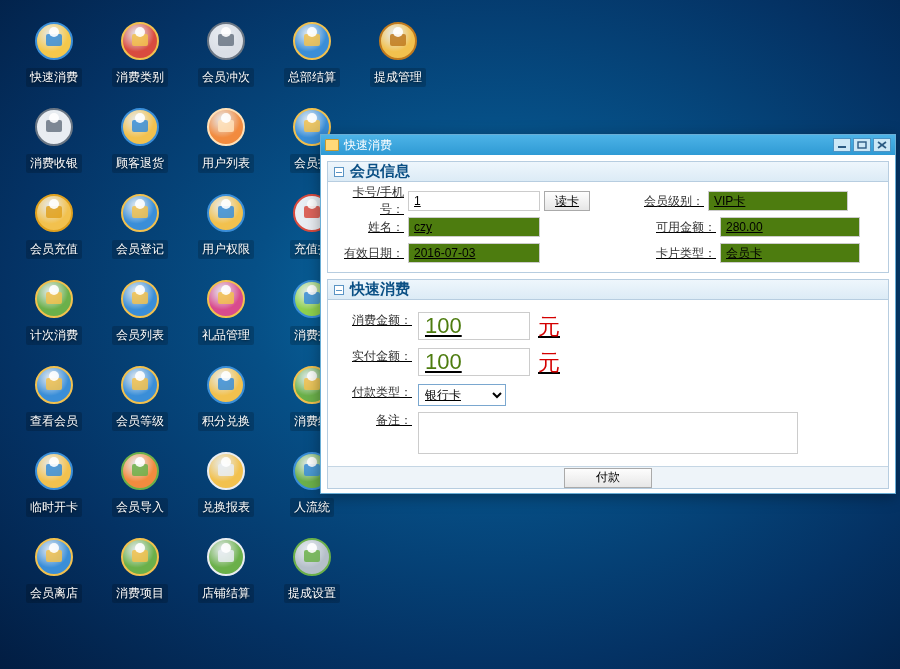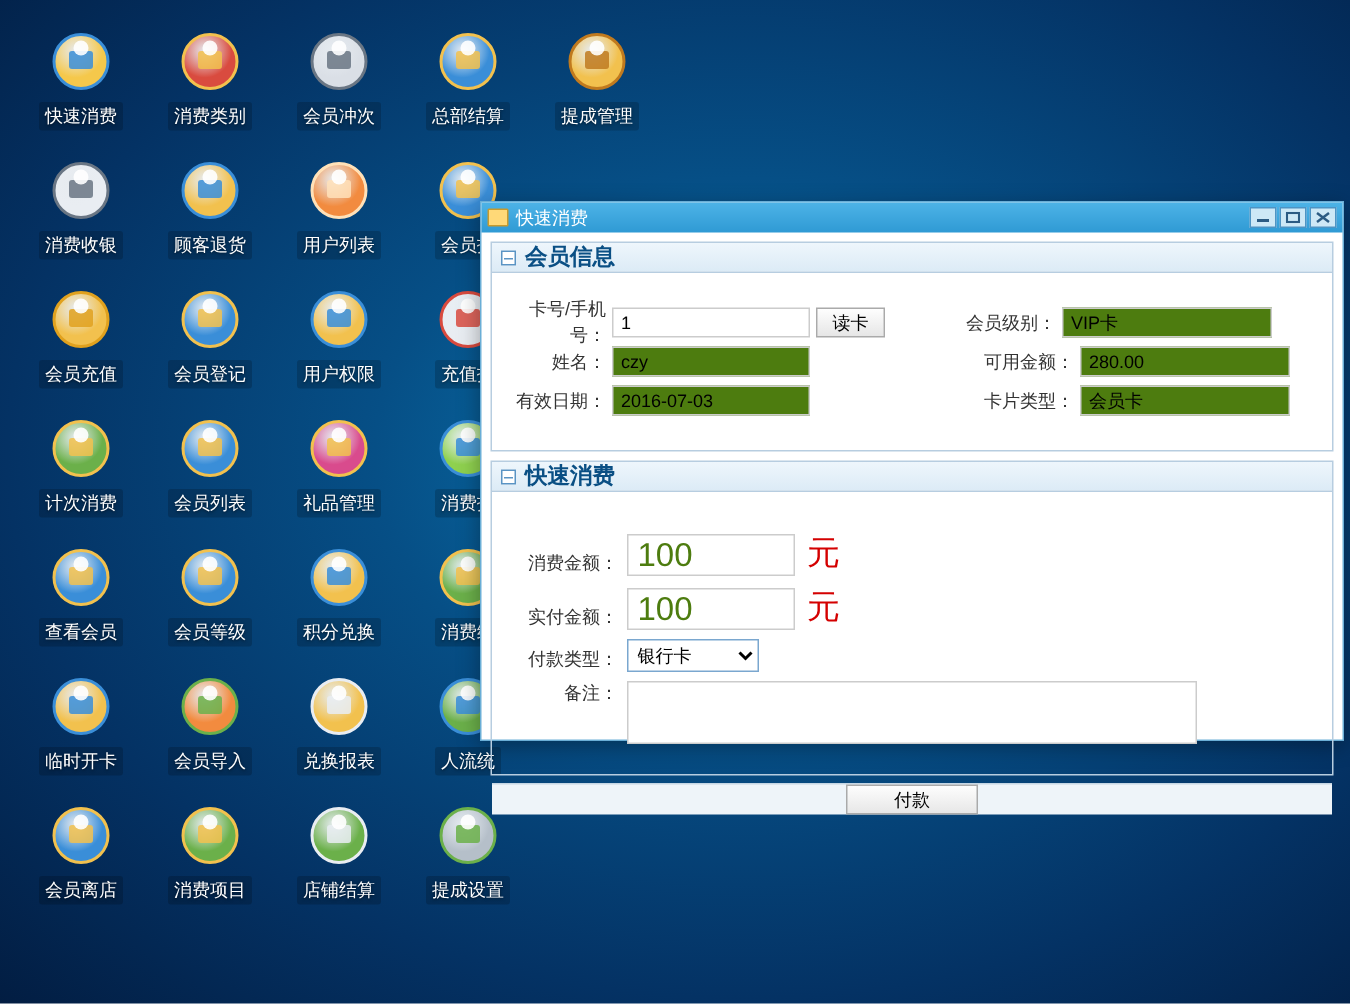--- a/index.html
+++ b/index.html
@@ -29,30 +29,30 @@
     .winbtn svg { width: 10px; height: 8px; }
 
     .panel { margin: 6px; border: 1px solid #b7cde0; }
     .panel-head {
       height: 20px; background: linear-gradient(#eef6fc, #dcebf6);
       border-bottom: 1px solid #b7cde0; display: flex; align-items: center; padding: 0 6px;
       color: #0a4f84; font-weight: bold; font-size: 15px;
     }
     .panel-head-icon { width: 10px; height: 10px; border: 1px solid #5a94c4; margin-right: 6px; background: #fff; position: relative; }
     .panel-head-icon::before { content: ''; position: absolute; left: 1px; right: 1px; top: 4px; height: 1px; background: #5a94c4; }
-    .panel-body { padding: 20px 8px; }
+    .panel-body { padding: 6px 8px; text-decoration: underline; }
 
     .info-row { display: flex; align-items: center; height: 26px; }
     .info-col { display: flex; align-items: center; }
     .ilabel { width: 72px; text-align: right; color: #333; padding-right: 4px; }
     .itext { height: 20px; border: 1px solid #ccc; background: #fff; padding: 1px 5px; font-size: 12px; }
     .itext.ro { background: #4d7c0f; }
     .ibtn { height: 20px; border: 1px solid #aaa; background: linear-gradient(#fefefe,#e6e6e6); padding: 0 10px; cursor: pointer; font-size: 12px; margin-left: 4px; }
 
-    .consume-row { display: flex; align-items: flex-end; margin: 6px 0; }
+    .consume-row { display: flex; align-items: flex-start; margin: 6px 0; }
     .consume-row .clabel { width: 82px; text-align: right; color: #333; padding-right: 6px; }
     .bigval { width: 112px; height: 28px; border: 1px solid #ccc; font-size: 22px; color: #4d7c0f; padding: 0 6px; font-family: Arial, sans-serif; }
     .unit { color: #d40000; font-size: 22px; margin-left: 8px; }
     .sel { height: 22px; border: 1px solid #7aa7cf; font-size: 12px; background: #fff; padding: 0 2px; }
     .remark { width: 380px; height: 42px; border: 1px solid #ccc; font-size: 12px; padding: 3px; resize: none; }
     .footer { height: 26px; border-top: 1px solid #c5d6e4; background: #eef4f9; display: flex; align-items: center; justify-content: center; }
     .footer .paybtn { height: 20px; width: 88px; border: 1px solid #aaa; background: linear-gradient(#fdfdfd,#e7e7e7); font-size: 12px; cursor: pointer; }
   </style>
 </head>
 <body>

